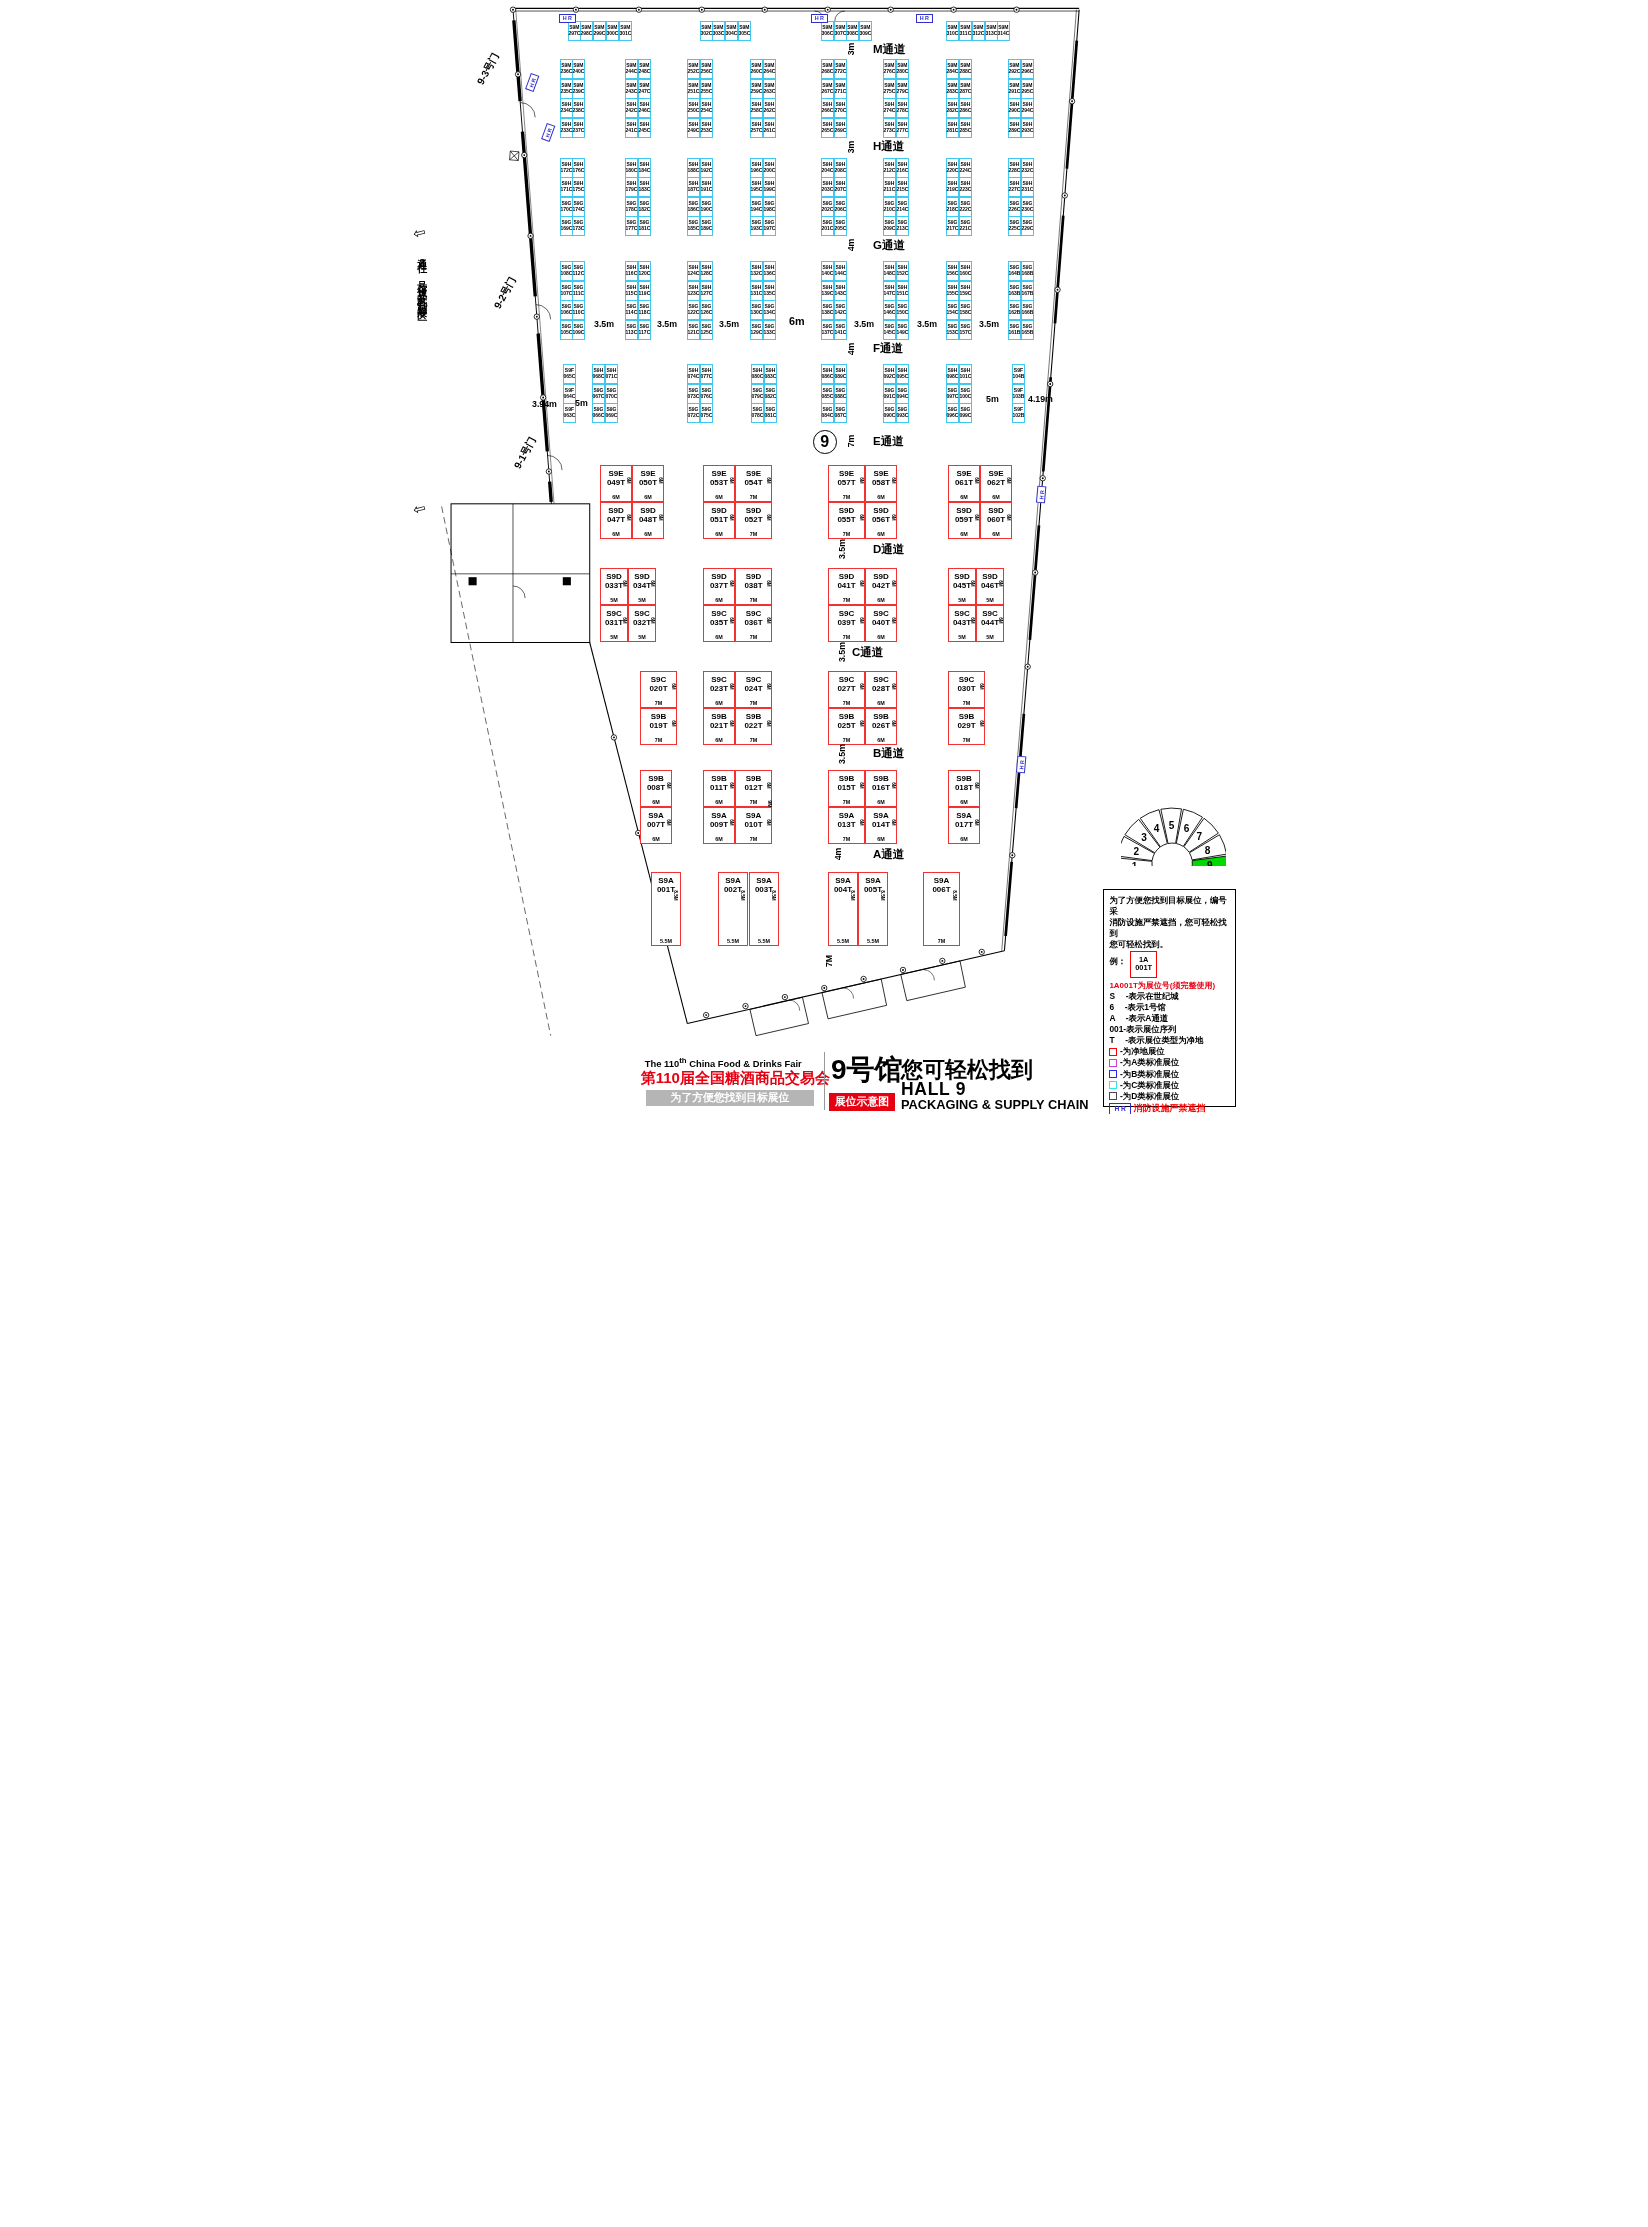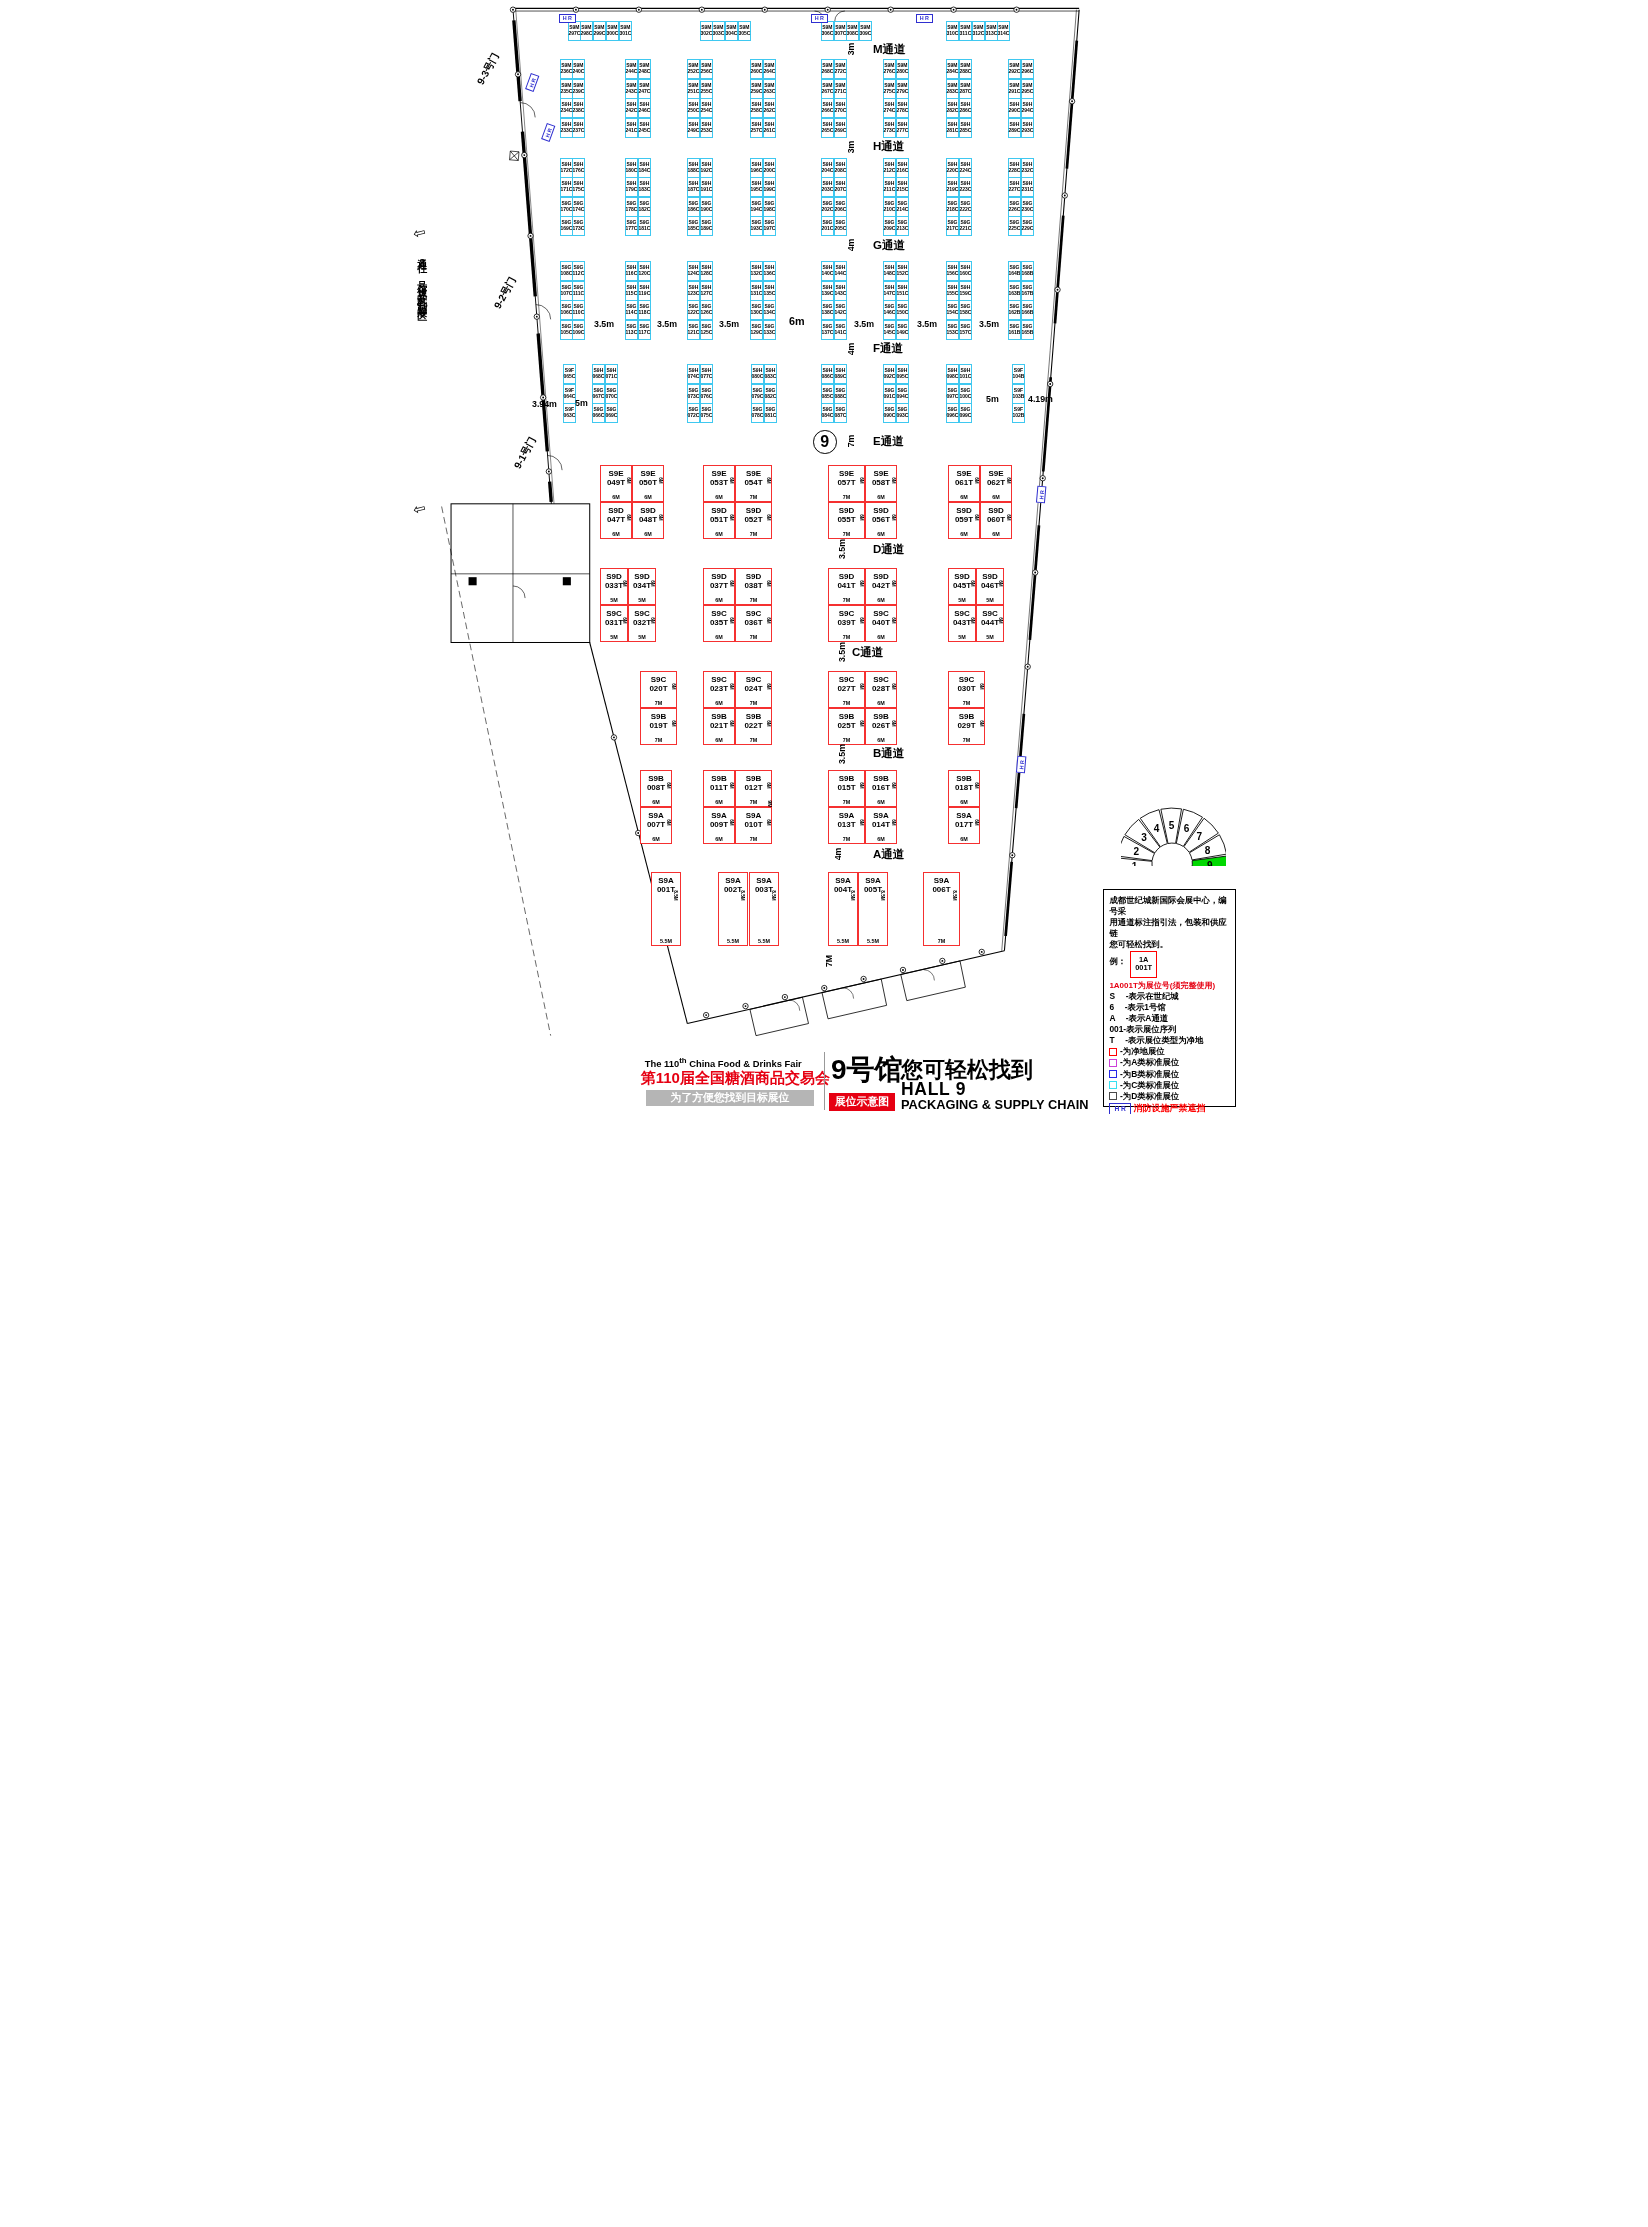--- a/index.html
+++ b/index.html
@@ -212,22 +212,22 @@
       <path d="M 123.4232515657749 21.1042960203779 A 82 82 0 0 1 144.6842494186348 43.20631872910239 L 101.12838393364689 71.61206782772038 A 30 30 0 0 0 93.3499700850396 63.52596195867484 Z" fill="#fff" stroke="#000" stroke-width="1.3"></path>
       <text x="116.35839171883202" y="54.17732340668265" text-anchor="middle" font-size="15" font-weight="bold">7</text>
       <path d="M 146.20568576148187 45.630651565547275 A 82 82 0 0 1 156.86225846617242 74.38768367433643 L 105.58375309738015 83.01988427109869 A 30 30 0 0 0 101.685006985908 72.49901886544413 Z" fill="#fff" stroke="#000" stroke-width="1.3"></path>
       <text x="128.51046846764012" y="73.54105086832867" text-anchor="middle" font-size="15" font-weight="bold">8</text>
       <path d="M 157.28806235186082 77.2180280523465 A 82 82 0 0 1 155.56424955463172 107.83759543917277 L 105.1088717882799 95.25765686799004 A 30 30 0 0 0 105.73953500677834 84.05537611671213 Z" fill="#00d800" stroke="#000" stroke-width="1.3"></path>
       <text x="131.91146616508135" y="96.14768983080658" text-anchor="middle" font-size="15" font-weight="bold">9</text>
     </svg>
 
   <div id="legend">
     <div class="intro" id="legend-intro">
-        <span>成都世纪城新国际会展中心，编号采</span>
-        <span>用通道标注指引法，包装和供应链</span>
+        <span>为了方便您找到目标展位，编号采</span>
+        <span>消防设施严禁遮挡，您可轻松找到</span>
         <span>您可轻松找到。</span>
       </div>
     <div class="ex-row">
       <span class="ex-lab">例：</span>
       <div class="ex-booth">
         <span>1A</span>
         <span>001T</span>
       </div>
     </div>
     <div class="note">1A001T为展位号(须完整使用)</div>

